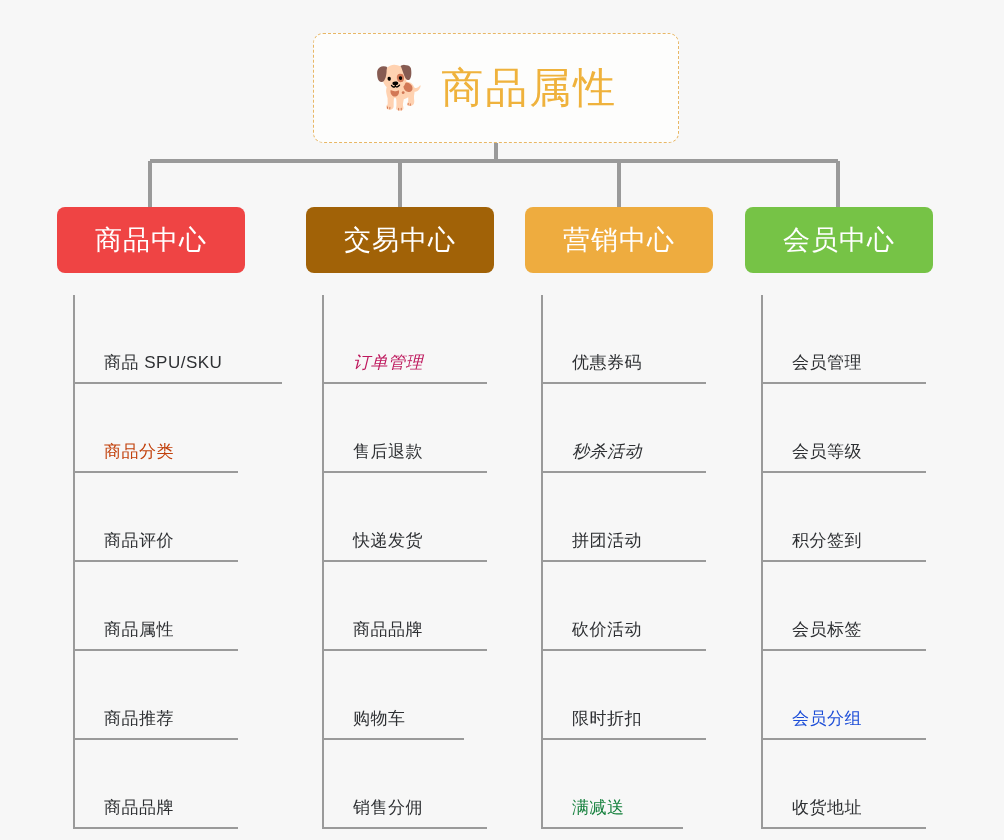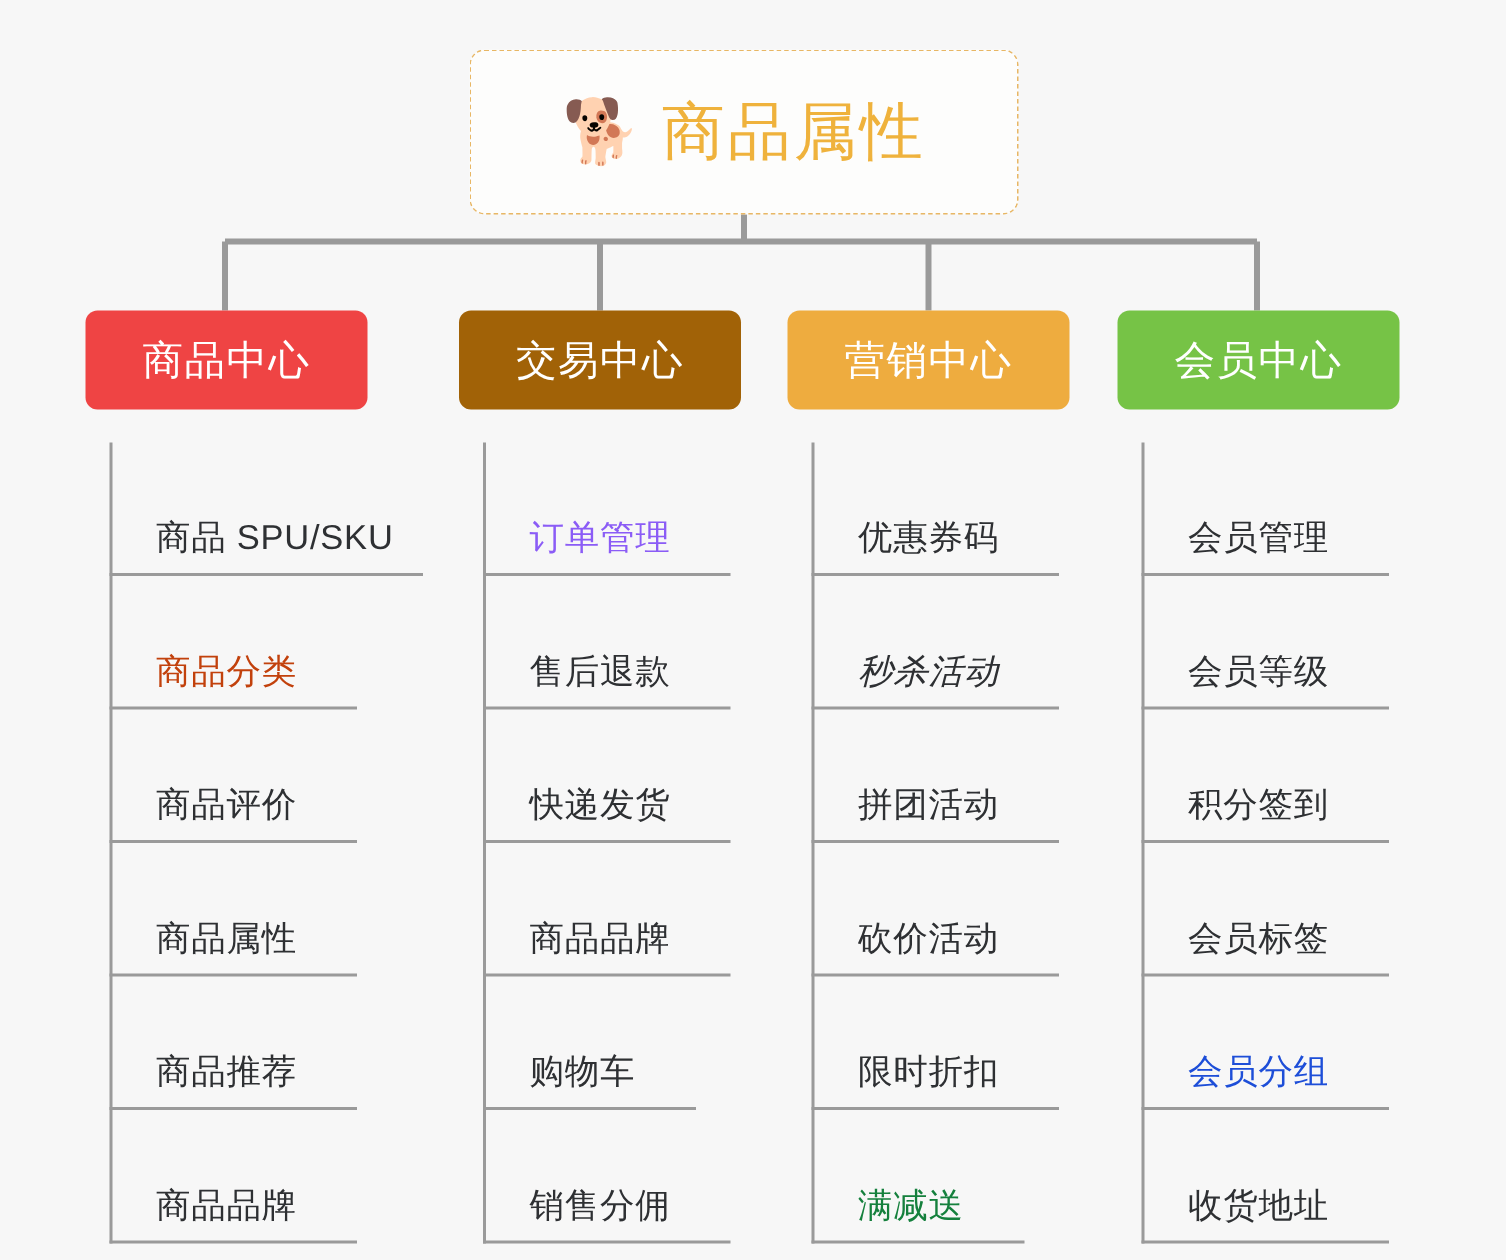--- a/index.html
+++ b/index.html
@@ -86,21 +86,21 @@
     background: #9a9a9a;
   }
   .leaf-item {
     position: relative;
     height: 89px;
   }
   .leaf-label {
     position: absolute;
     left: 31px;
     bottom: 10px;
-    font-size: 23px;
+    font-size: 17px;
     color: #2e3033;
     white-space: nowrap;
     letter-spacing: 0.5px;
   }
   .leaf-underline {
     position: absolute;
     left: 0;
     bottom: 0;
     height: 2px;
     background: #9a9a9a;
@@ -166,21 +166,21 @@
     </div>
   </div>
 
   <div class="branch branch-1">
     <div class="branch-header" style="background: #a16207;">
       <span>交易中心</span>
     </div>
     <div class="leaf-list">
       <div class="leaf-spine" style="height: 534px; background: rgb(154, 154, 154);"></div>
       <div class="leaf-item">
-        <span class="leaf-label" style="color: #8b5cf6;">订单管理</span>
+        <span class="leaf-label" style="color: #be185d; font-style: italic;">订单管理</span>
         <span class="leaf-underline" style="width: 165px; background: rgb(154, 154, 154);"></span>
       </div>
       <div class="leaf-item">
         <span class="leaf-label" style="color: rgb(46, 48, 51);">售后退款</span>
         <span class="leaf-underline" style="width: 165px; background: rgb(154, 154, 154);"></span>
       </div>
       <div class="leaf-item">
         <span class="leaf-label" style="color: rgb(46, 48, 51);">快递发货</span>
         <span class="leaf-underline" style="width: 165px; background: rgb(154, 154, 154);"></span>
       </div>

